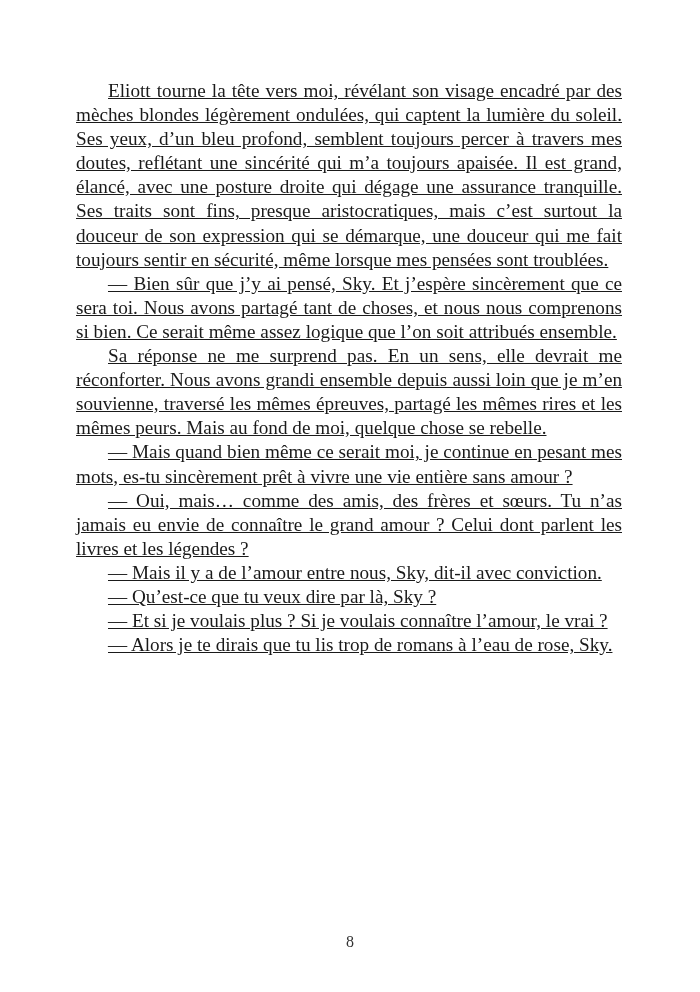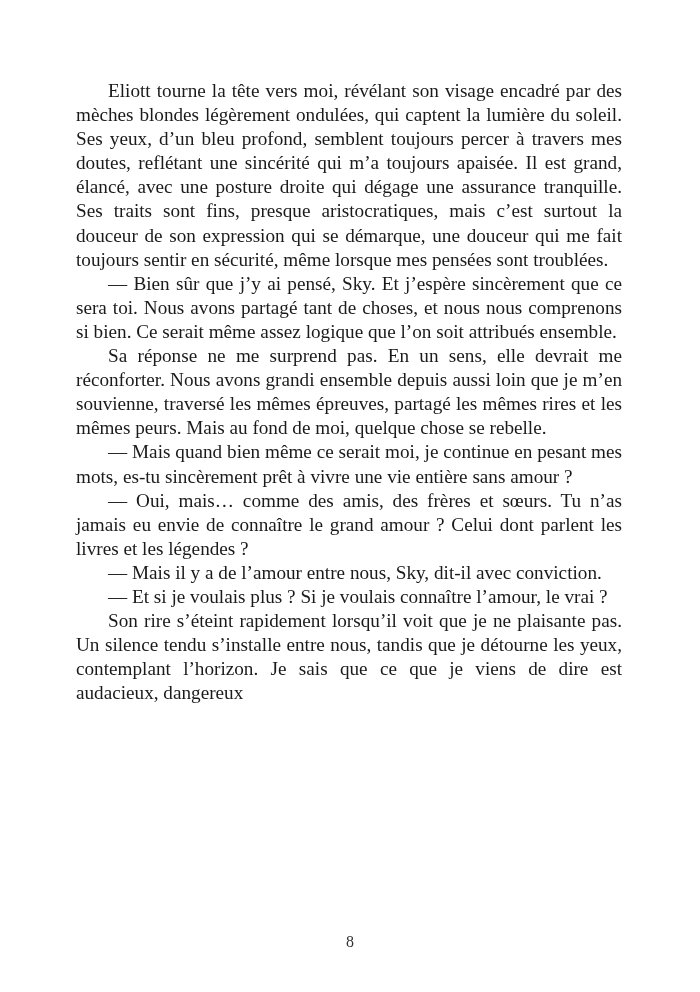--- a/index.html
+++ b/index.html
@@ -17,20 +17,21 @@
     }
     .page-body {
       position: absolute;
       left: 76px;
       top: 79px;
       width: 546px;
       font-size: 19.2px;
       line-height: 24.1px;
       text-align: justify;
       hyphens: manual;
+      text-decoration: underline;
     }
     .para {
       margin: 0;
       text-indent: 32px;
     }
     .page-number {
       position: absolute;
       left: 0;
       width: 700px;
       top: 933px;
@@ -42,17 +43,18 @@
 </head>
 <body>
 
 <main class="page-body">
   <p class="para">Eliott tourne la tête vers moi, révélant son visage encadré par des mèches blondes légèrement ondulées, qui captent la lumière du soleil. Ses yeux, d’un bleu profond, semblent toujours percer à travers mes doutes, reflétant une sincérité qui m’a toujours apaisée. Il est grand, élancé, avec une posture droite qui dégage une assurance tranquille. Ses traits sont fins, presque aristocratiques, mais c’est surtout la douceur de son expression qui se démarque, une douceur qui me fait toujours sentir en sécurité, même lorsque mes pensées sont troublées.</p>
   <p class="para">— Bien sûr que j’y ai pensé, Sky. Et j’espère sincèrement que ce sera toi. Nous avons partagé tant de choses, et nous nous comprenons si bien. Ce serait même assez logique que l’on soit attribués ensemble.</p>
   <p class="para">Sa réponse ne me surprend pas. En un sens, elle devrait me réconforter. Nous avons grandi ensemble depuis aussi loin que je m’en souvienne, tra­versé les mêmes épreuves, partagé les mêmes rires et les mêmes peurs. Mais au fond de moi, quelque chose se rebelle.</p>
   <p class="para">— Mais quand bien même ce serait moi, je continue en pesant mes mots, es-tu sincèrement prêt à vivre une vie entière sans amour ?</p>
   <p class="para">— Oui, mais… comme des amis, des frères et sœurs. Tu n’as jamais eu envie de connaître le grand amour ? Celui dont parlent les livres et les lé­gendes ?</p>
   <p class="para">— Mais il y a de l’amour entre nous, Sky, dit-il avec conviction.</p>
+  <p class="para">— Qu’est-ce que tu veux dire par là, Sky ?</p>
   <p class="para">— Et si je voulais plus ? Si je voulais connaître l’amour, le vrai ?</p>
-  <p class="para">Son rire s’éteint rapidement lorsqu’il voit que je ne plaisante pas. Un silence tendu s’installe entre nous, tandis que je détourne les yeux, contem­plant l’horizon. Je sais que ce que je viens de dire est audacieux, dangereux</p>
+  <p class="para">— Alors je te dirais que tu lis trop de romans à l’eau de rose, Sky.</p>
 </main>
 
 <div class="page-number">8</div>
 
 </body></html>

